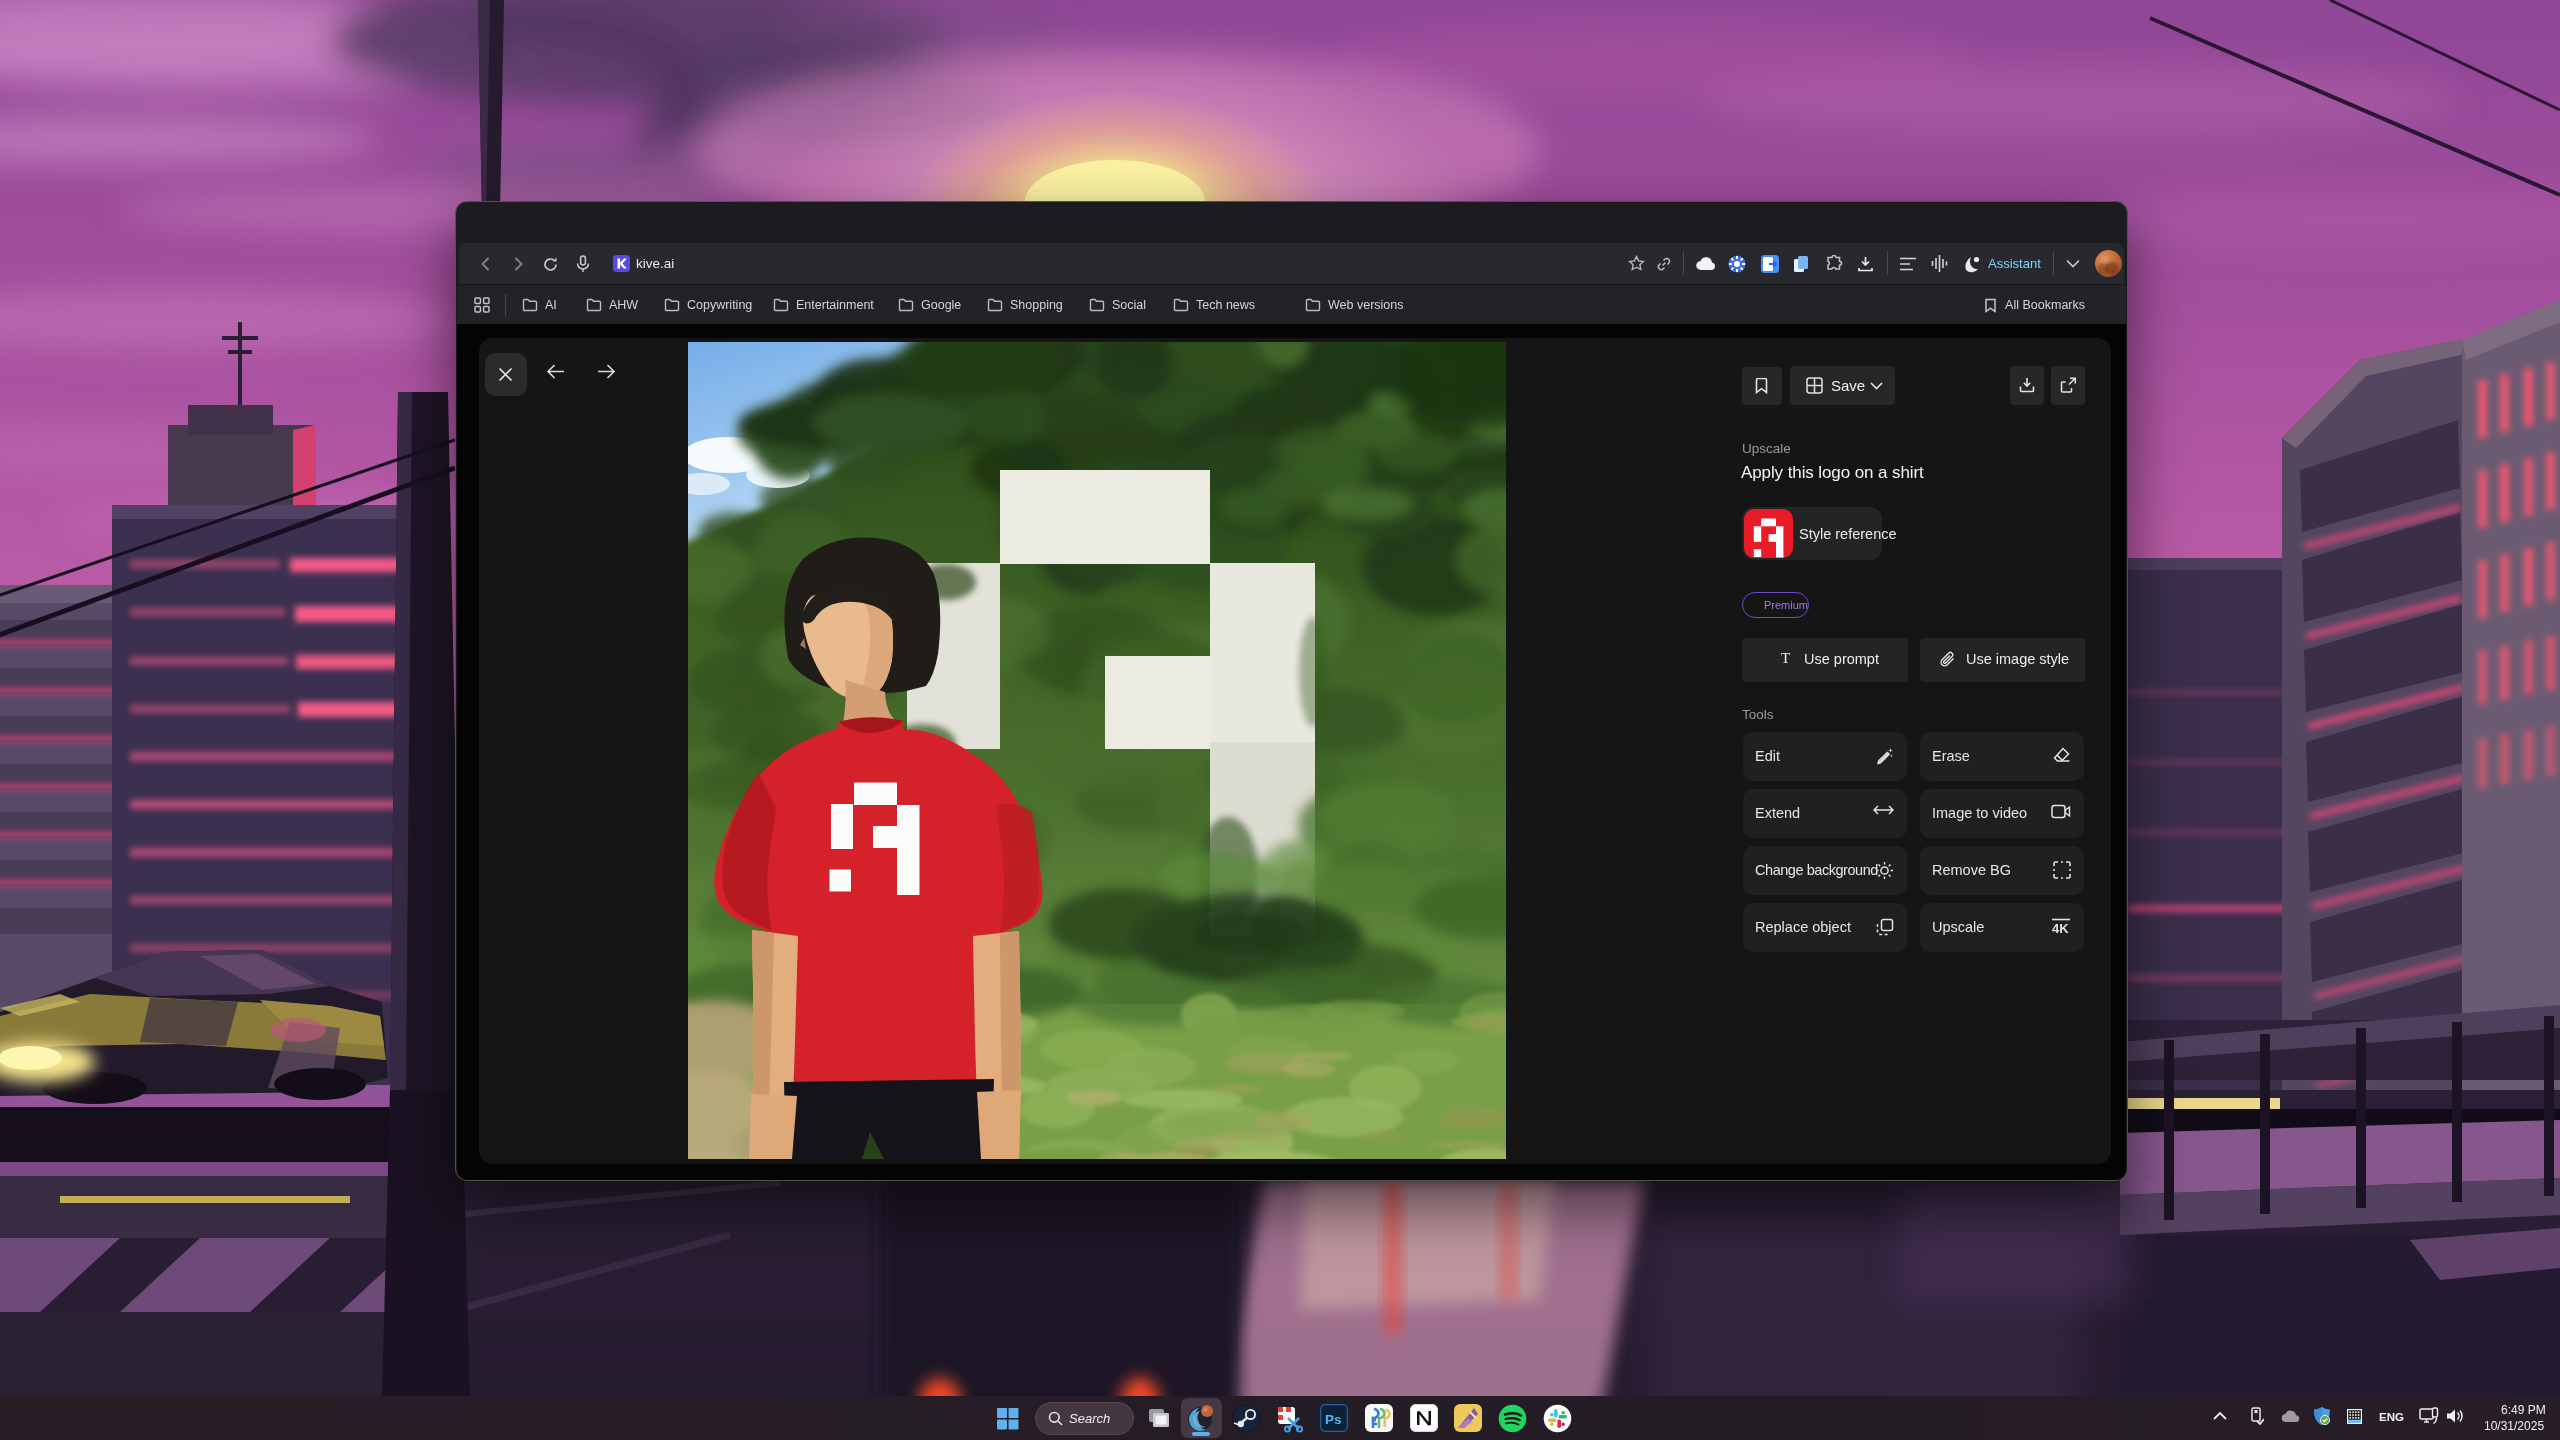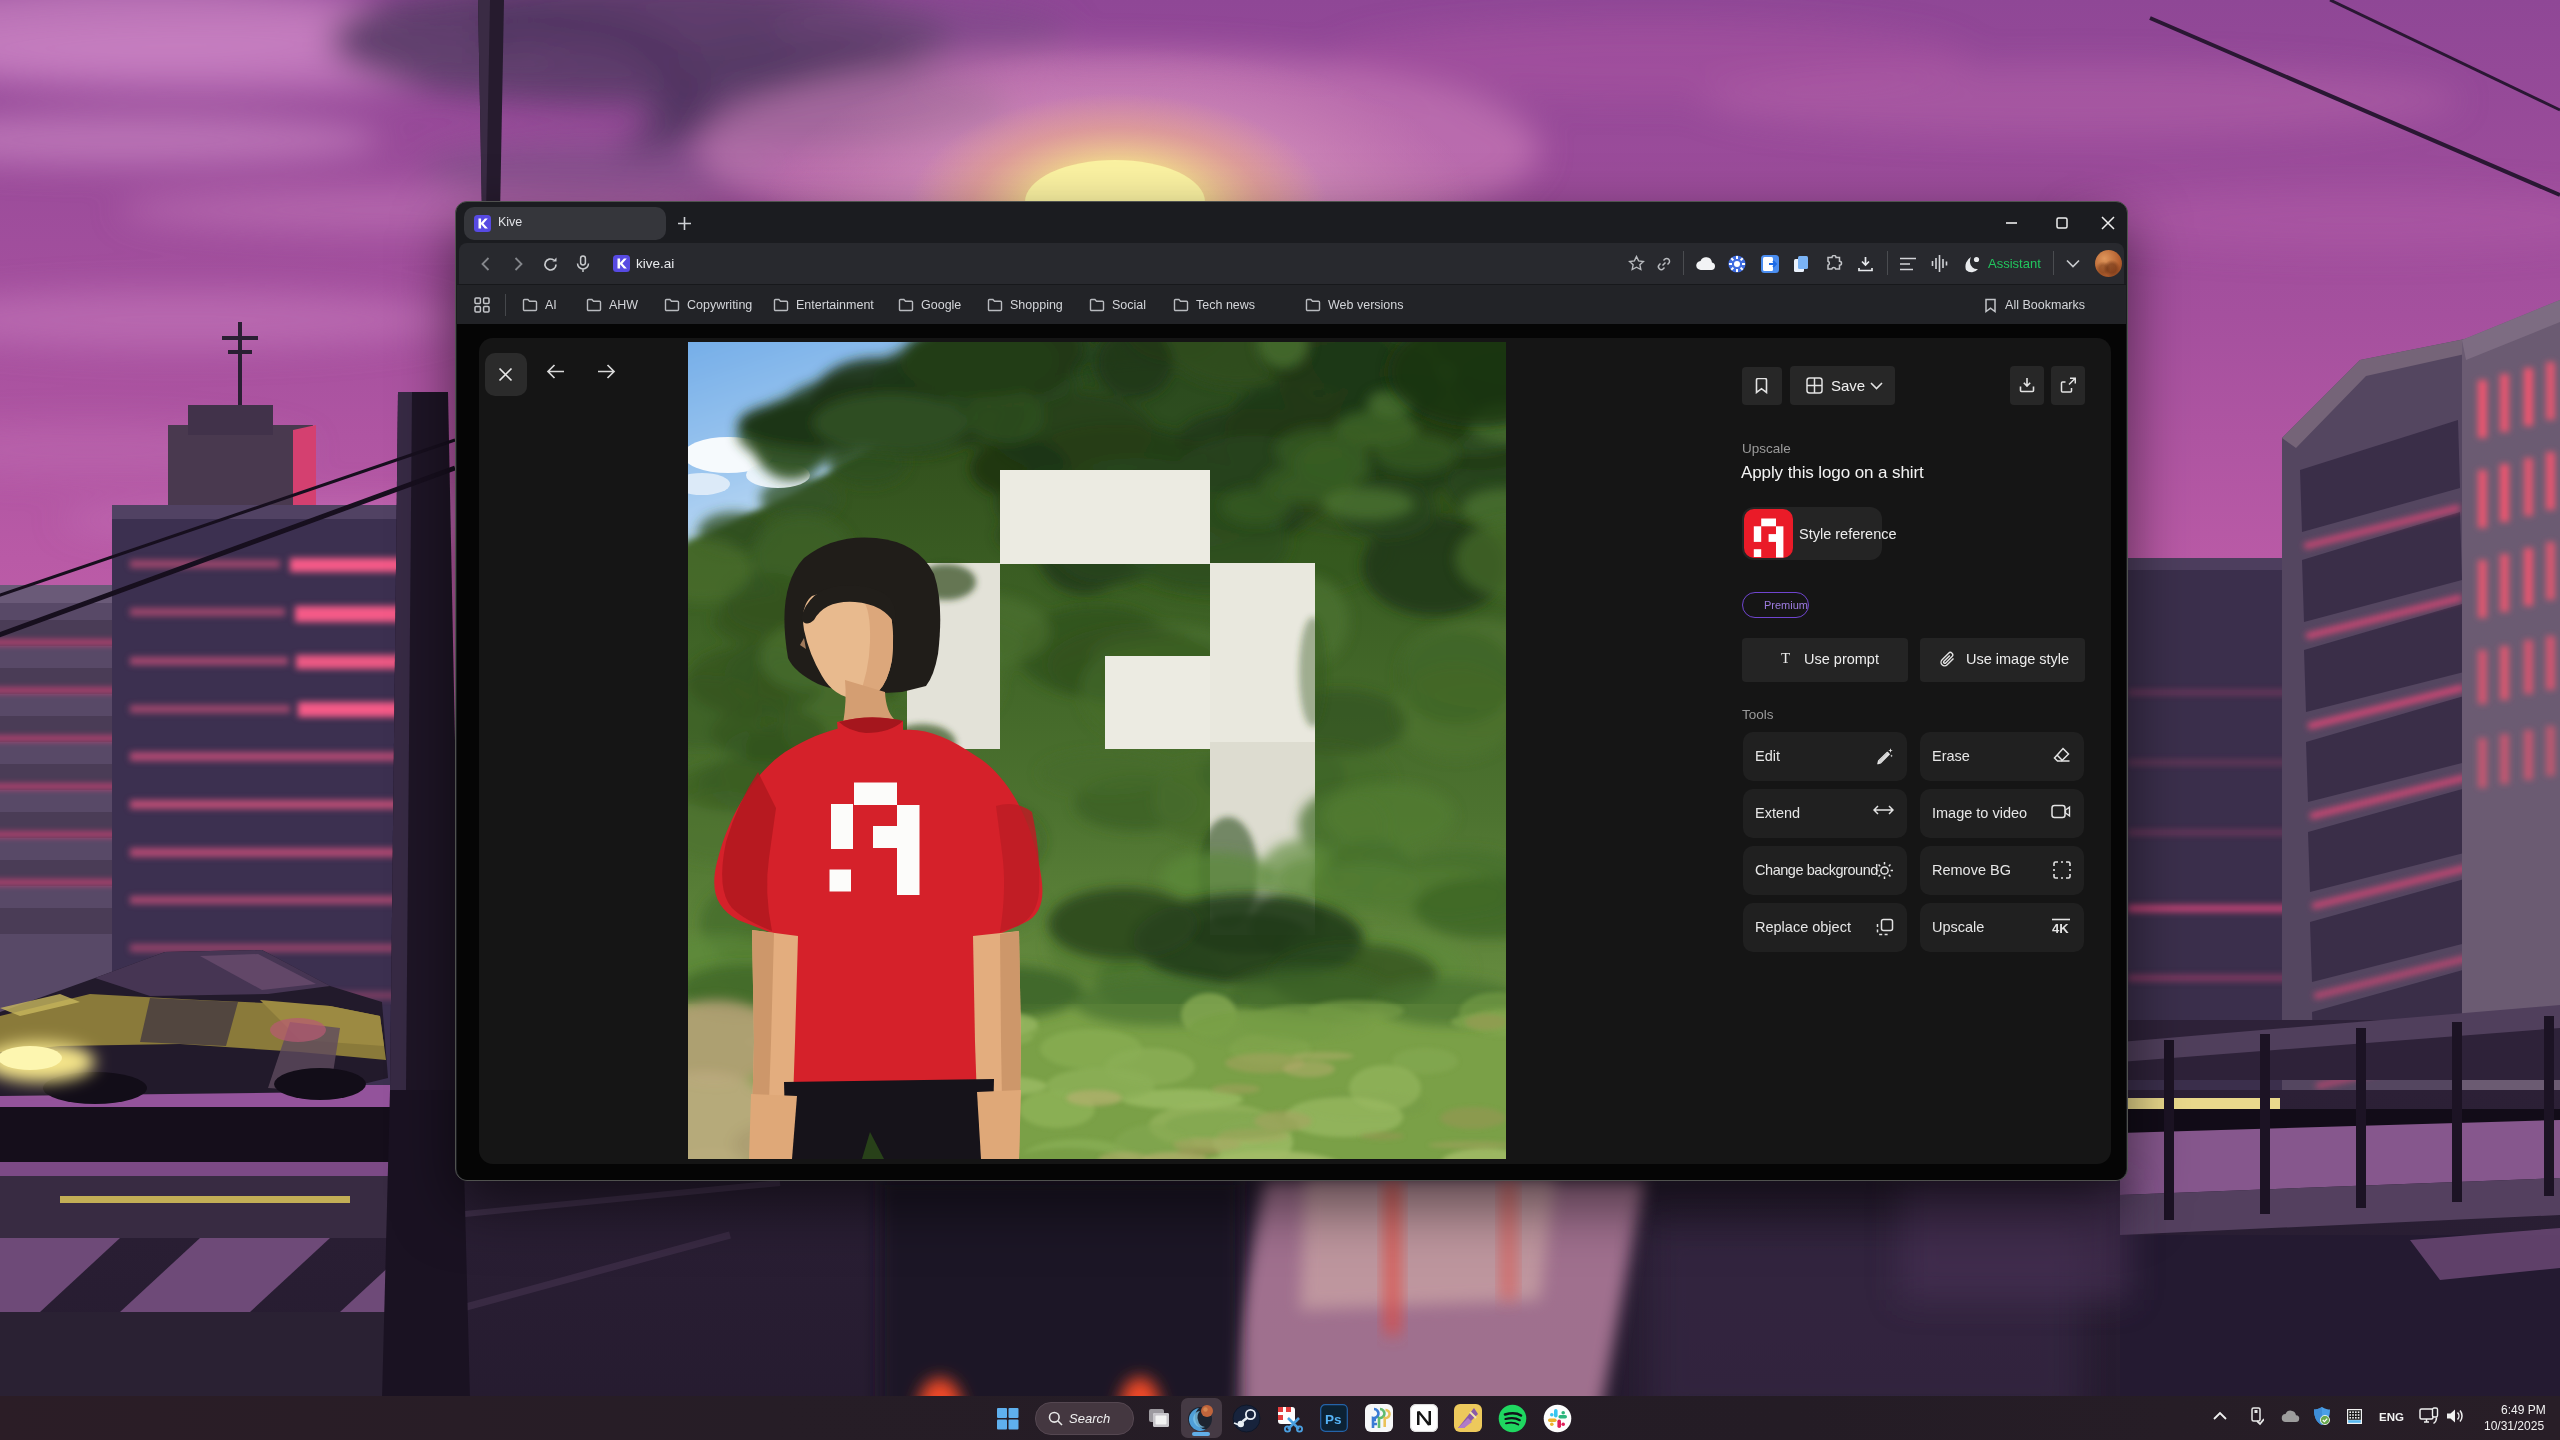--- a/index.html
+++ b/index.html
@@ -251,41 +251,20 @@
 </g>
 
 <polygon points="398,392 448,392 462,1090 390,1090" fill="#1e1526"></polygon>
 <polygon points="398,392 412,392 406,1090 390,1090" fill="#372a44"></polygon>
 <polygon points="390,1090 462,1090 470,1400 382,1400" fill="#1a1222"></polygon>
 <path d="M-20,642 L455,468" stroke="#170f1e" stroke-width="5" fill="none"></path>
 <path d="M-20,602 L455,440" stroke="#170f1e" stroke-width="3" fill="none"></path>
 </svg>
 
 <div id="win">
-<div id="tabstrip">
-<div id="tab">
-<svg class="abs" style="left:10px;top:8px" width="17" height="17" viewBox="0 0 17 17">
-          <rect width="17" height="17" rx="3.5" fill="#574ae2"></rect>
-          <path d="M4.5 3.5 h2.6 v4.2 l3.8-4.2 h2.9 l-4.4 4.9 4.5 5.1 h-3 l-3.8-4.3 v4.3 h-2.6 z" fill="#fff"></path>
-        </svg>
-<span class="abs" style="left:34px;top:8px;color:#dfe1e5;font-size:12.5px;">Kive</span>
-</div>
-<svg class="abs" style="left:221px;top:14px" width="15" height="15" viewBox="0 0 15 15">
-        <path d="M7.5 1 v13 M1 7.5 h13" stroke="#cfd1d5" stroke-width="1.6"></path>
-      </svg>
-<svg class="abs" style="left:1550px;top:16px" width="22" height="10" viewBox="0 0 22 10">
-        <path d="M0 5 h11" stroke="#eee" stroke-width="1.6"></path>
-      </svg>
-<svg class="abs" style="left:1600px;top:15px" width="12" height="12" viewBox="0 0 12 12">
-        <rect x="1" y="1" width="10" height="10" rx="1.5" fill="none" stroke="#eee" stroke-width="1.5"></rect>
-      </svg>
-<svg class="abs" style="left:1645px;top:14px" width="14" height="14" viewBox="0 0 14 14">
-        <path d="M1 1 L13 13 M13 1 L1 13" stroke="#eee" stroke-width="1.5"></path>
-      </svg>
-</div>
 <div id="toolbar">
 <svg class="abs" style="left:19px;top:13px" width="16" height="16" viewBox="0 0 16 16">
         <path d="M10.5 2 L4.5 8 L10.5 14" stroke="#85878c" stroke-width="1.8" fill="none"></path>
       </svg>
 <svg class="abs" style="left:51px;top:13px" width="16" height="16" viewBox="0 0 16 16">
         <path d="M5.5 2 L11.5 8 L5.5 14" stroke="#85878c" stroke-width="1.8" fill="none"></path>
       </svg>
 <svg class="abs" style="left:83px;top:13px" width="17" height="17" viewBox="0 0 17 17">
         <path d="M14 8.5 a5.5 5.5 0 1 1 -2.2-4.4" stroke="#c8cacd" stroke-width="1.7" fill="none"></path>
         <path d="M14.5 1.5 v4 h-4 z" fill="#c8cacd"></path>
@@ -338,21 +317,21 @@
       </svg>
 <svg class="abs" style="left:1472px;top:11px" width="17" height="19" viewBox="0 0 17 19">
         <g stroke="#d2d4d8" stroke-width="1.6">
           <path d="M1.5 7 v5 M5 4 v11 M8.5 1 v17 M12 5 v9 M15.5 7.5 v4"></path>
         </g>
       </svg>
 <svg class="abs" style="left:1504px;top:12px" width="19" height="18" viewBox="0 0 19 18">
         <path d="M3 15 a11 11 0 0 1 5-13 a9.5 9.5 0 0 0 -1 5.5 a7 7 0 0 0 8 6.5 a8 8 0 0 1 -12 1 z" fill="#e8eaed"></path>
         <circle cx="13.5" cy="4.5" r="2.6" fill="#e8eaed"></circle>
       </svg>
-<span class="abs" style="left:1529px;top:13px;color:#22c55e;font-size:13px;">Assistant</span>
+<span class="abs" style="left:1529px;top:13px;color:#7dd3fc;font-size:13px;">Assistant</span>
 <div class="abs" style="left:1594px;top:8px;width:1px;height:24px;background:#4a4c50"></div>
 <svg class="abs" style="left:1607px;top:16px" width="14" height="9" viewBox="0 0 14 9">
         <path d="M1 1.5 L7 7.5 L13 1.5" stroke="#c8cacd" stroke-width="1.7" fill="none"></path>
       </svg>
 <div class="abs" style="left:1636px;top:7px;width:27px;height:27px;border-radius:50%;background:radial-gradient(circle at 62% 68%,rgba(100,45,18,.55) 0 18%,rgba(100,45,18,0) 34%),radial-gradient(circle at 30% 70%,rgba(120,60,25,.5) 0 14%,rgba(120,60,25,0) 28%),radial-gradient(circle at 35% 32%,#e0975c,#b35f2e 60%,#7c3c1c);"></div>
 </div>
 <div id="bmbar">
 <svg class="abs" style="left:17px;top:12px" width="16" height="16" viewBox="0 0 16 16">
         <g fill="none" stroke="#c3c5c9" stroke-width="1.5">
           <rect x="1" y="1" width="5.4" height="5.4" rx="1"></rect>

